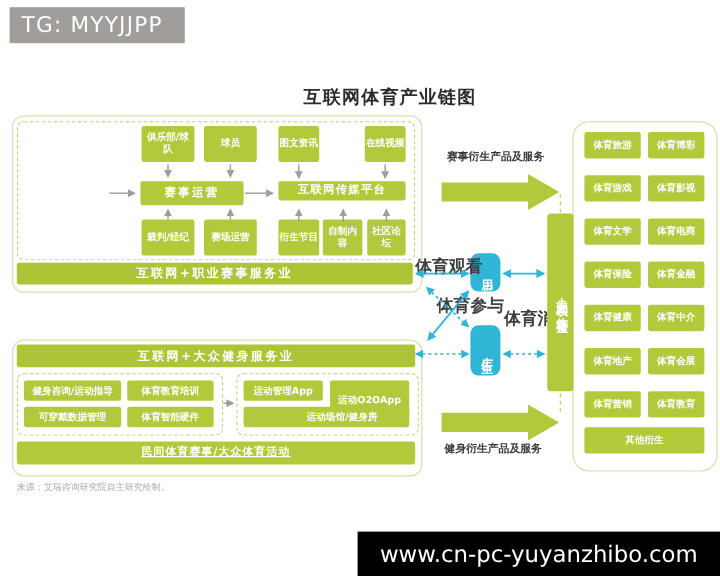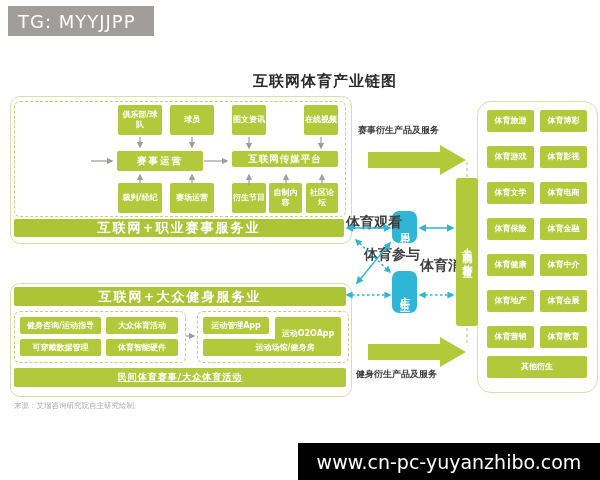--- a/index.html
+++ b/index.html
@@ -8,31 +8,31 @@
   .badge{position:absolute;left:8px;top:6px;width:146px;height:30px;background:#a19d9a;
          color:#fff;font-size:18px;display:flex;align-items:center;padding-left:10px;
          box-sizing:border-box;letter-spacing:1px;}
   .title{position:absolute;left:180px;top:72px;width:290px;text-align:center;color:#2b2b2b;
          font-size:15px;font-weight:bold;letter-spacing:1px;}
   .sec-border{position:absolute;border:1px solid #d6dfae;border-radius:10px;background:#fff;}
   .dashed{position:absolute;border:1px dashed #c3d077;border-radius:6px;}
   .gbox{position:absolute;background:#b2c93c;color:#fff;font-weight:bold;font-size:8px;
         line-height:1.2;display:flex;align-items:center;justify-content:center;text-align:center;
         border-radius:2px;box-sizing:border-box;padding:1px;}
-  .banner{position:absolute;background:#aec437;color:#fff;font-weight:bold;font-size:13px;
+  .banner{position:absolute;background:#aec437;color:#fff;font-weight:bold;font-size:10px;
         display:flex;align-items:center;justify-content:center;border-radius:2px;
         letter-spacing:2px;}
   .cyanbox{position:absolute;background:#2fb5d5;color:#fff;font-weight:bold;font-size:10px;
         border-radius:7px;display:flex;align-items:center;justify-content:center;
         writing-mode:vertical-rl;letter-spacing:2px;}
   .vbar{position:absolute;background:#b2c93c;color:#fff;font-weight:bold;font-size:10px;
         border-radius:3px;display:flex;align-items:center;justify-content:center;
         writing-mode:vertical-rl;letter-spacing:1px;}
   .lbl{position:absolute;color:#3f3f3f;font-size:14px;font-weight:bold;white-space:nowrap;}
-  .arrowlbl{position:absolute;color:#3a3a3a;font-size:9px;font-weight:bold;text-align:left;
+  .arrowlbl{position:absolute;color:#3a3a3a;font-size:9px;font-weight:bold;text-align:center;
         white-space:nowrap;}
   .source{position:absolute;left:14px;top:401px;color:#a9a9a9;font-size:7.5px;}
   .wmbar{position:absolute;left:298px;top:443px;width:302px;height:37px;background:#000;
         color:#fff;font-size:19px;display:flex;align-items:center;justify-content:center;}
   svg.overlay{position:absolute;left:0;top:0;pointer-events:none;}
 </style>
 </head>
 <body>
 
 <div class="scene">
@@ -60,21 +60,21 @@
 
   <div class="banner" style="left:14px;top:219px;width:330px;height:18px;">互联网+职业赛事服务业</div>
 
   <div class="sec-border" style="left:10px;top:283px;width:340px;height:112px;"></div>
   <div class="banner" style="left:14px;top:287px;width:332px;height:19px;">互联网+大众健身服务业</div>
 
   <div class="dashed" style="left:14px;top:311px;width:170px;height:50px;"></div>
   <div class="dashed" style="left:197px;top:311px;width:150px;height:50px;"></div>
 
   <div class="gbox" style="left:20px;top:317px;width:81px;height:17px;">健身咨询/运动指导</div>
-  <div class="gbox" style="left:106px;top:317px;width:72px;height:17px;">大众体育活动</div>
+  <div class="gbox" style="left:106px;top:317px;width:72px;height:17px;">体育教育培训</div>
   <div class="gbox" style="left:20px;top:339px;width:81px;height:17px;">可穿戴数据管理</div>
   <div class="gbox" style="left:106px;top:339px;width:72px;height:17px;">体育智能硬件</div>
 
   <div class="gbox" style="left:203px;top:317px;width:66px;height:17px;">运动管理App</div>
   <div class="gbox" style="left:275px;top:317px;width:66px;height:33px;">运动O2OApp</div>
   <div class="gbox" style="left:203px;top:339px;width:138px;height:17px;padding-left:27px;">运动场馆/健身房</div>
 
   <div class="gbox" style="left:14px;top:368px;width:332px;height:19px;font-size:9px;letter-spacing:1px;text-decoration:underline;">民间体育赛事/大众体育活动</div>
 
   <div class="source">来源：艾瑞咨询研究院自主研究绘制。</div>

